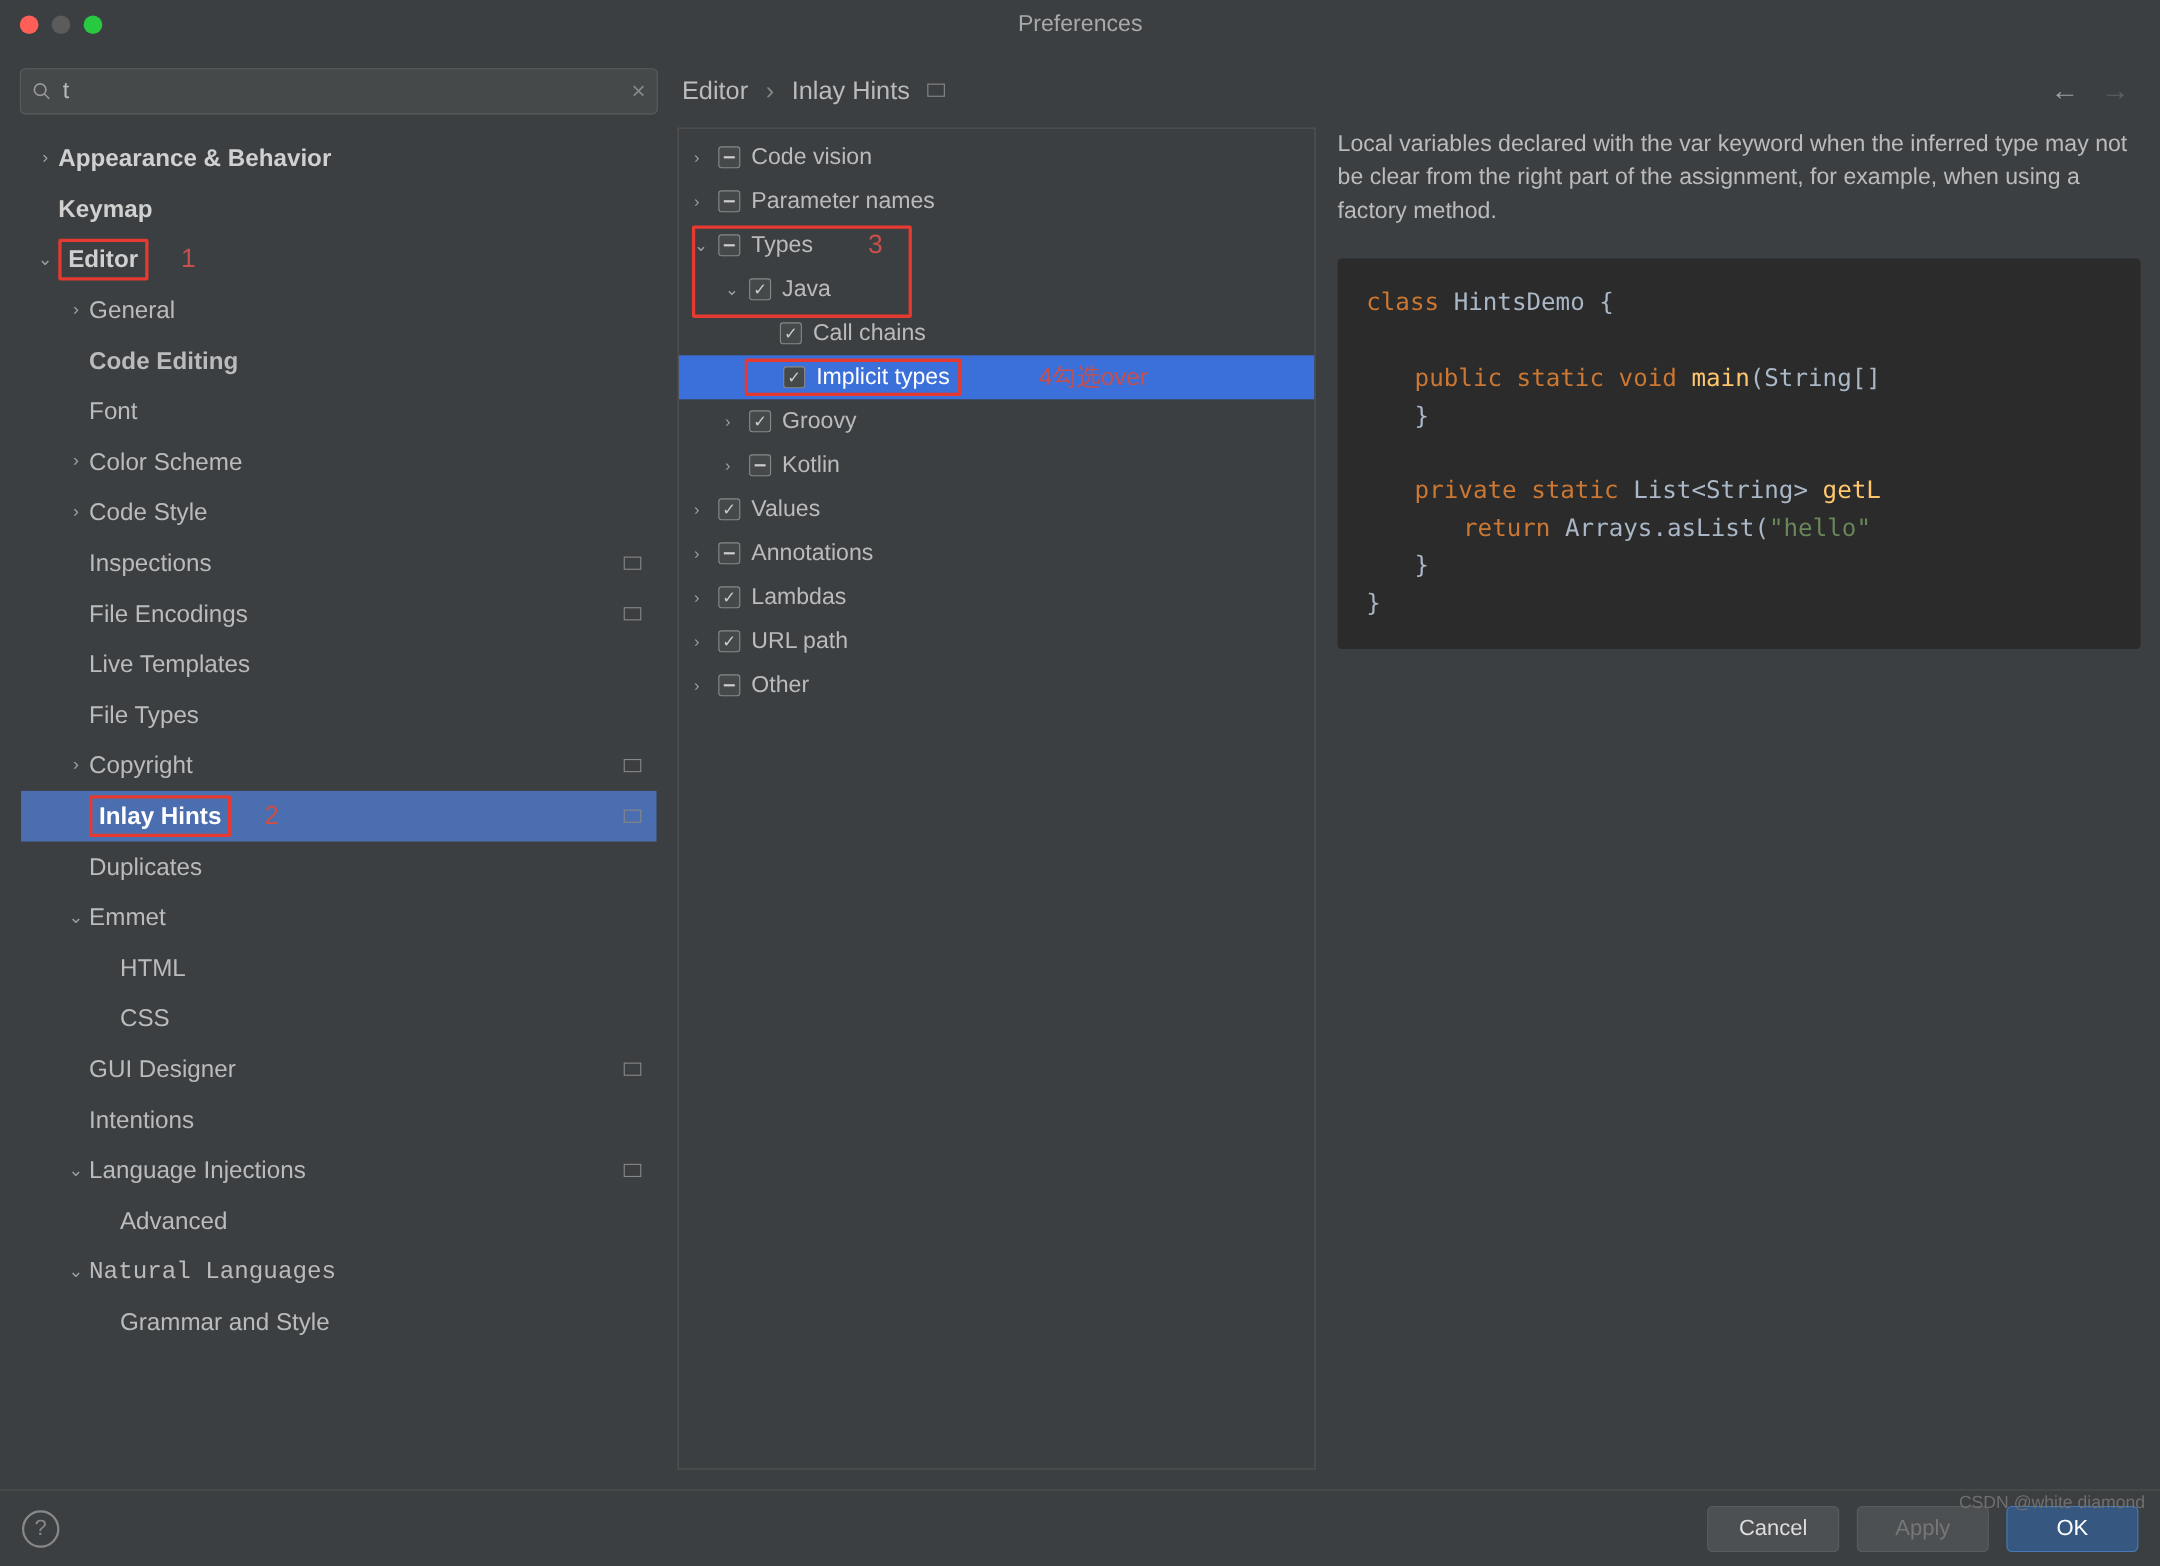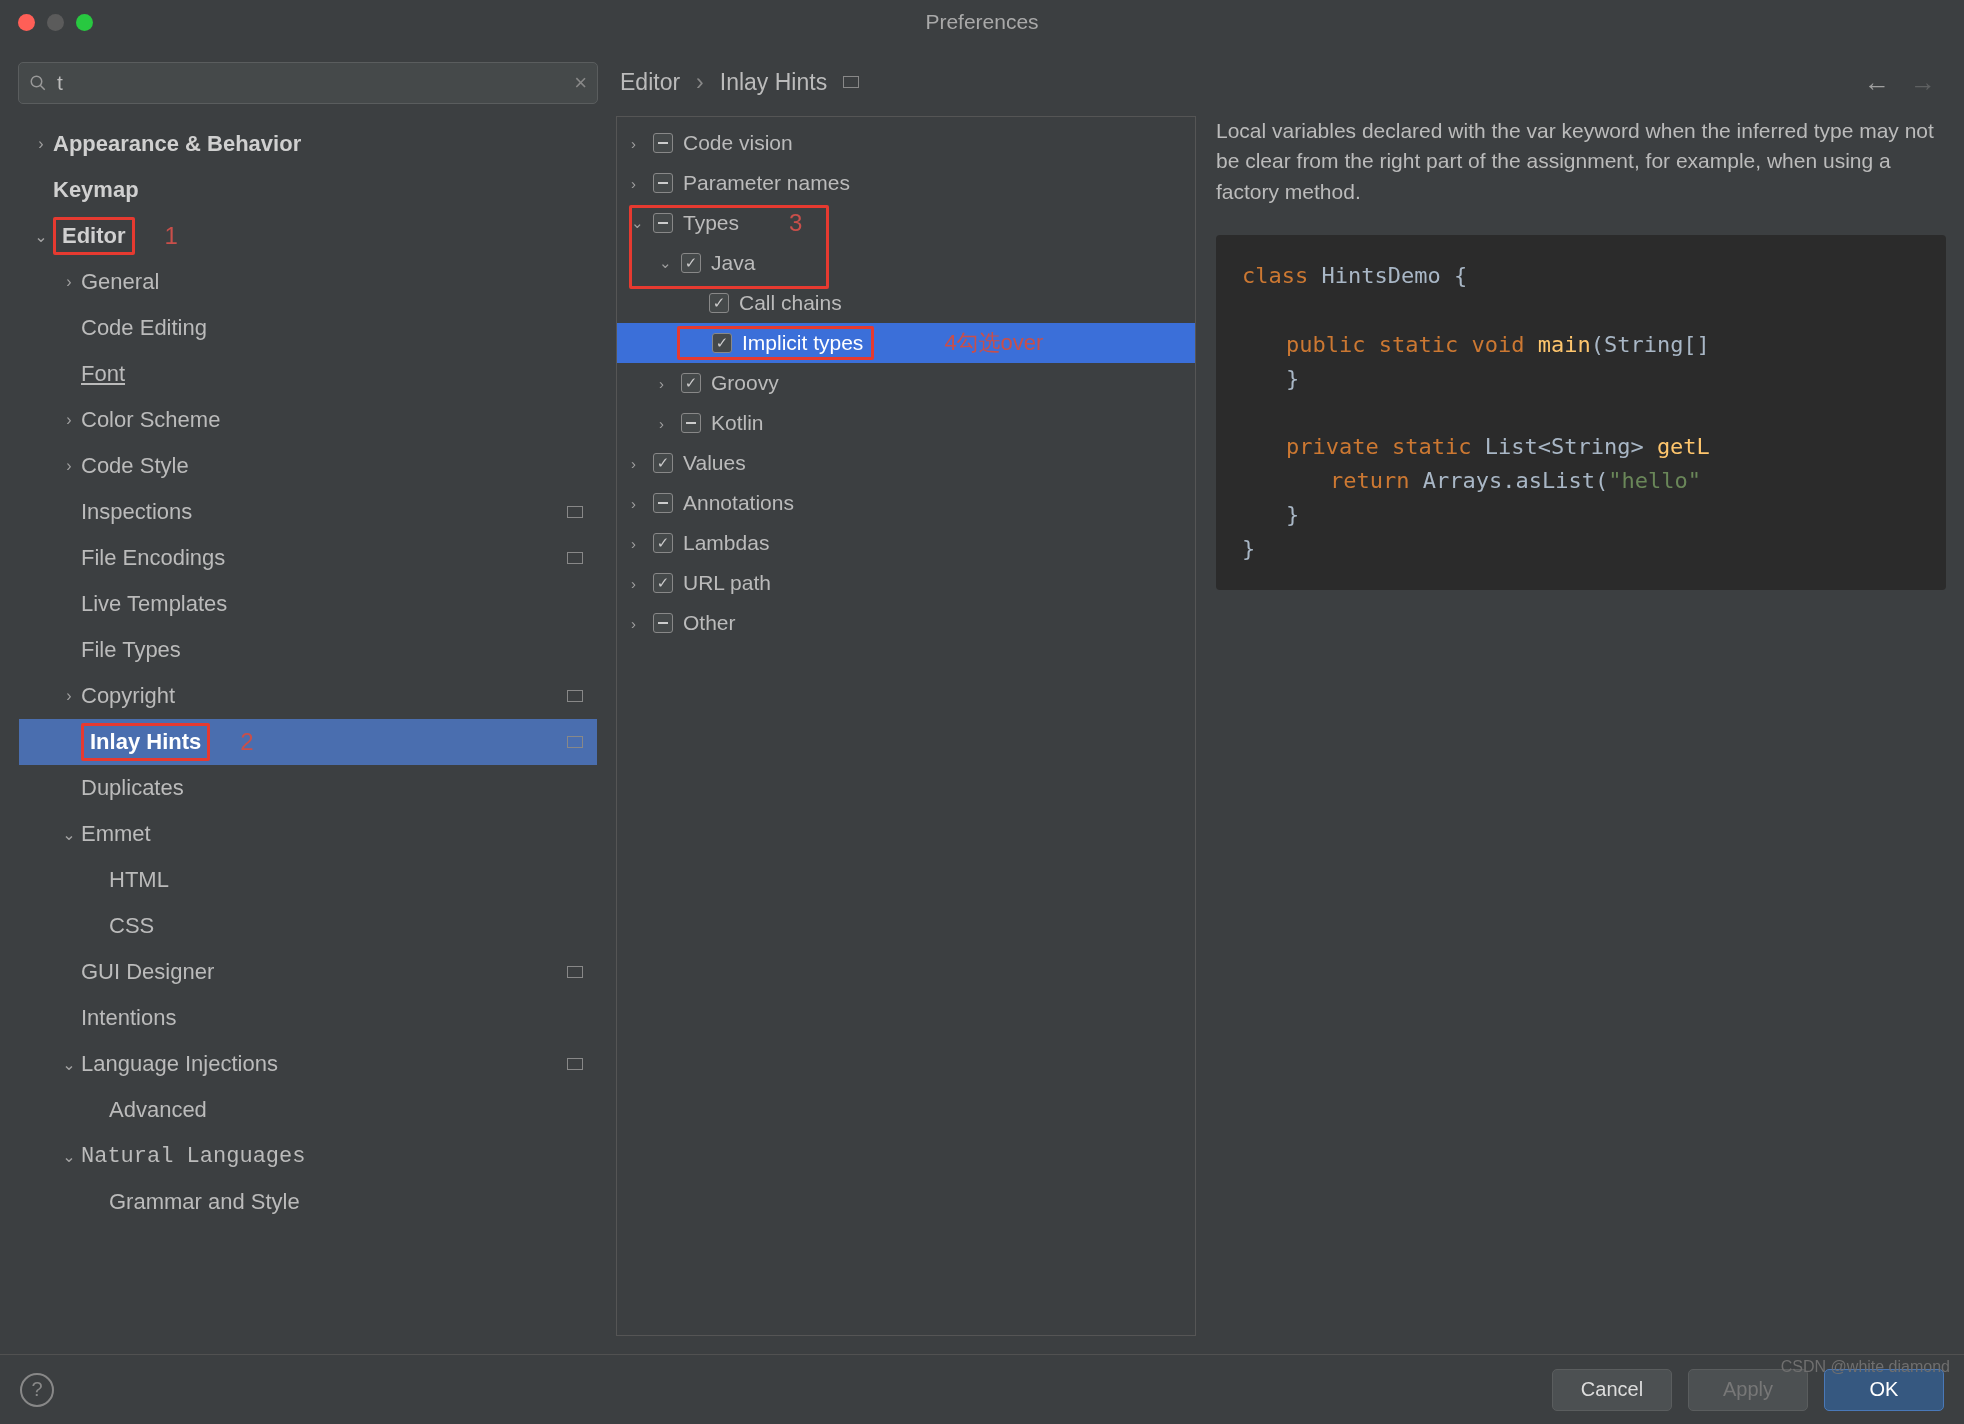--- a/index.html
+++ b/index.html
@@ -173,25 +173,25 @@
             <span class="ann-red">1</span>
           </div>
           <div class="node indent1" style="position: relative;">
             <span class="arrow">›</span>
             <span style="display: inline-flex; align-items: center; height: 38px;">
               <span class="lbl">General</span>
             </span>
           </div>
           <div class="node indent1" style="position: relative;">
             <span class="arrow blank">›</span>
-            <span style="display: inline-flex; align-items: center; height: 38px;">
+            <span style="display: inline-flex; align-items: center; height: 38px; font-weight: bold;">
               <span class="lbl">Code Editing</span>
             </span>
           </div>
-          <div class="node indent1" style="position: relative; text-decoration: underline;">
+          <div class="node indent1" style="position: relative;">
             <span class="arrow blank">›</span>
             <span style="display: inline-flex; align-items: center; height: 38px;">
               <span class="lbl">Font</span>
             </span>
           </div>
           <div class="node indent1" style="position: relative;">
             <span class="arrow">›</span>
             <span style="display: inline-flex; align-items: center; height: 38px;">
               <span class="lbl">Color Scheme</span>
             </span>

